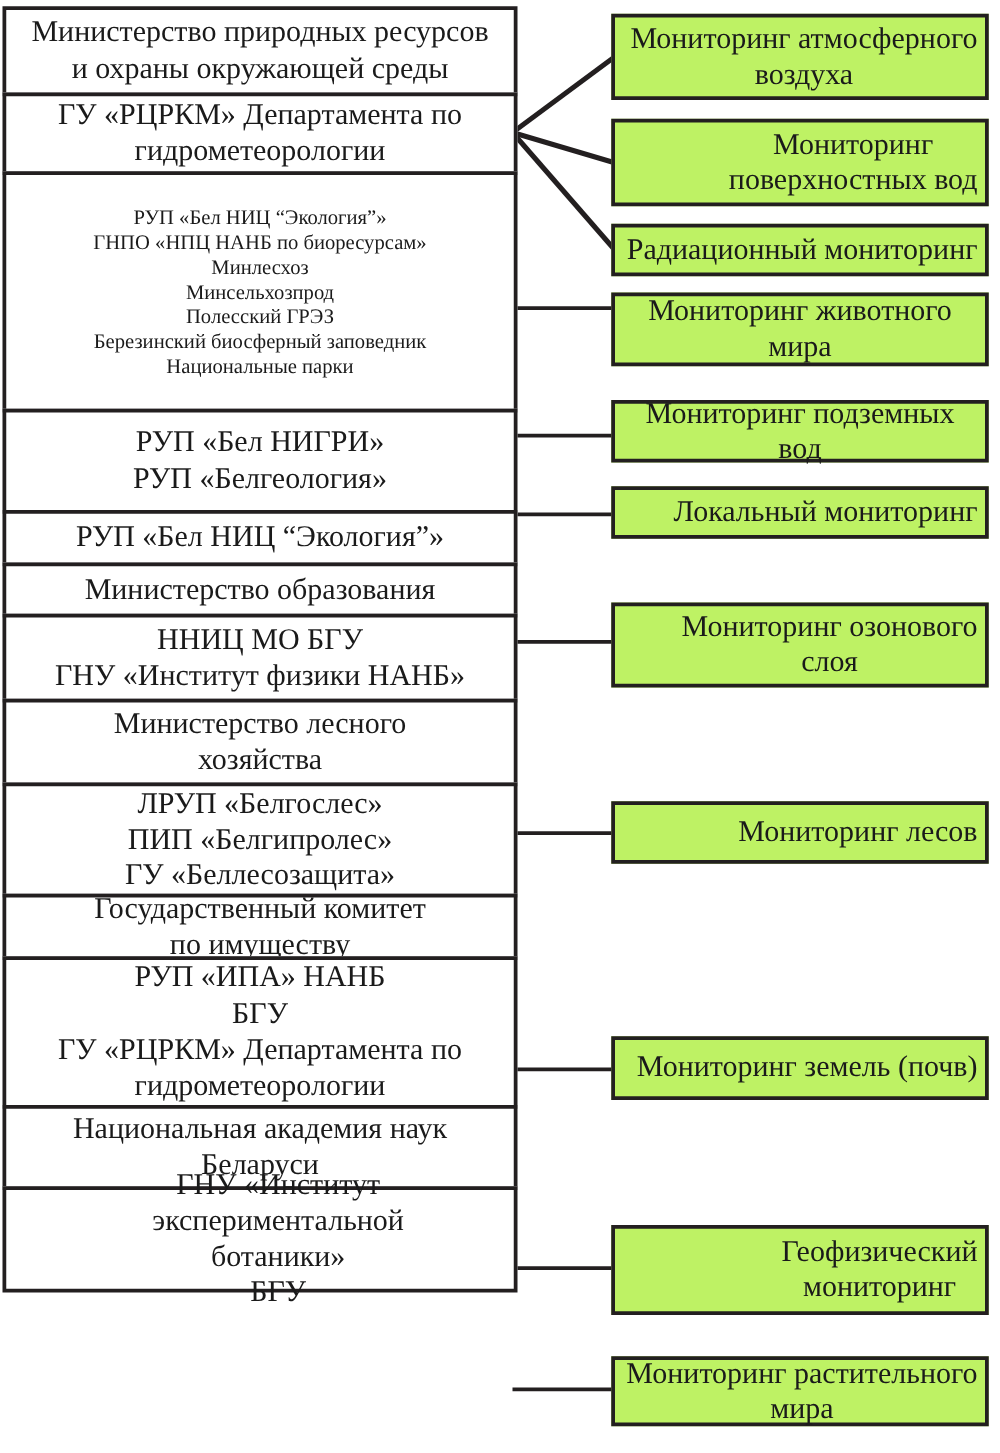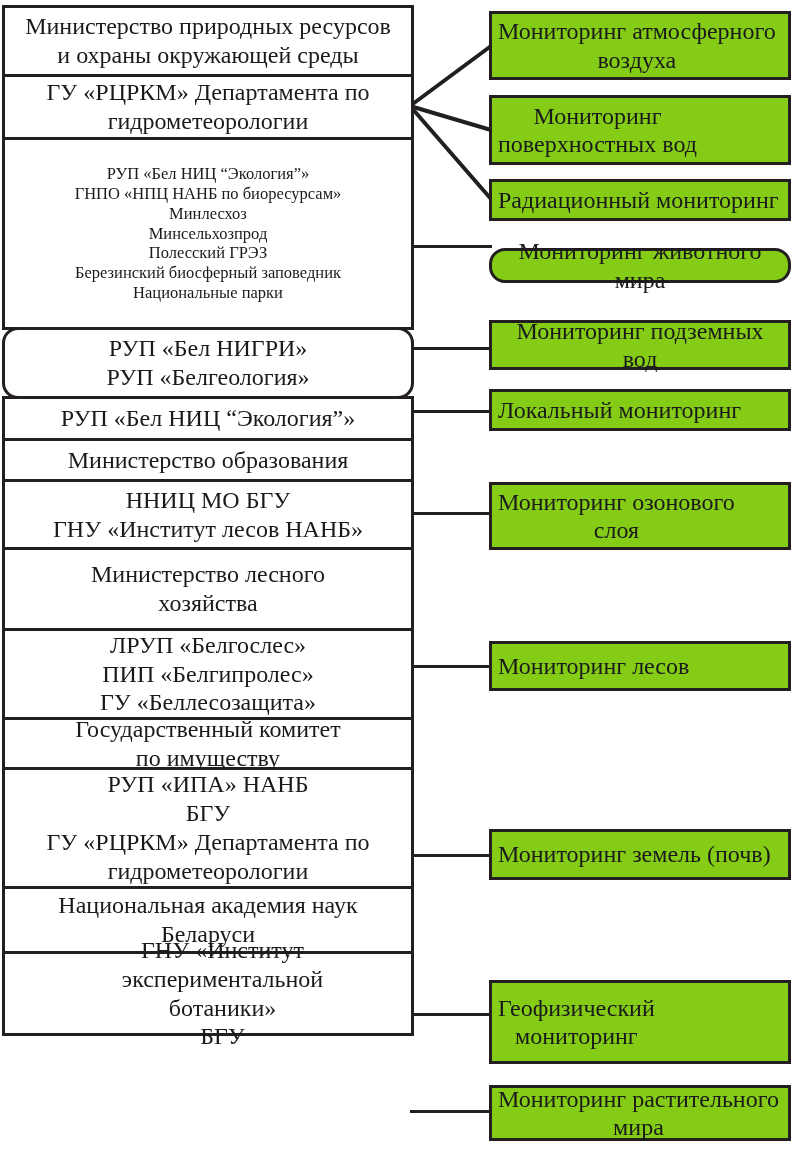--- a/index.html
+++ b/index.html
@@ -16,24 +16,24 @@
     font-family: "Liberation Serif", "DejaVu Serif", serif;
     color: #1a1a1a;
     overflow: hidden;
   }
 
   
   .box {
     position: absolute;
     box-sizing: border-box;
     border: 3px solid #231f20;
-    background: #84cc16;
+    background: #bef264;
     display: flex;
     align-items: center;
-    justify-content: flex-start;
+    justify-content: flex-end;
     text-align: center;
     line-height: 1.18;
     z-index: 3;
   }
   .box .txt {
     display: block;
     padding: 0 6px;
     white-space: pre-line;
   }
 
@@ -118,39 +118,39 @@
     <div class="lrow fs16" style="height:193px;">
       <span class="txt">РУП «Бел НИЦ “Экология”»
 ГНПО «НПЦ НАНБ по биоресурсам»
 Минлесхоз
 Минсельхозпрод
 Полесский ГРЭЗ
 Березинский  биосферный заповедник
 Национальные парки</span>
     </div>
 
-    <div class="lrow fs17" style="height:72px;border-radius:16px;">
+    <div class="lrow fs17" style="height:84px;">
       <span class="txt">РУП «Бел НИГРИ»
 РУП «Белгеология»</span>
     </div>
 
     <div class="lrow fs17" style="height:45px;">
       <span class="txt">РУП «Бел НИЦ “Экология”»</span>
     </div>
 
     <div class="lrow fs17" style="height:44px;">
       <span class="txt">Министерство образования</span>
     </div>
 
     <div class="lrow fs17" style="height:71px;">
       <span class="txt">ННИЦ МО БГУ
-ГНУ «Институт лесов НАНБ»</span>
-    </div>
-
-    <div class="lrow fs17" style="height:84px;">
+ГНУ «Институт физики НАНБ»</span>
+    </div>
+
+    <div class="lrow fs17" style="height:70px;">
       <span class="txt">Министерство лесного
 хозяйства</span>
     </div>
 
     <div class="lrow fs17" style="height:92px;">
       <span class="txt">ЛРУП «Белгослес»
 ПИП «Белгипролес»
 ГУ «Беллесозащита»</span>
     </div>
 
@@ -187,21 +187,21 @@
 
   <div class="box rbox fs17" style="top:95px; height:70px;">
     <span class="txt">Мониторинг
 поверхностных вод</span>
   </div>
 
   <div class="box rbox fs17" style="top:179px; height:42px;">
     <span class="txt">Радиационный мониторинг</span>
   </div>
 
-  <div class="box rbox fs17" style="top:248px; height:35px;border-radius:16px;">
+  <div class="box rbox fs17" style="top:234px; height:59px;">
     <span class="txt">Мониторинг животного мира</span>
   </div>
 
   <div class="box rbox fs17" style="top:320px; height:50px;">
     <span class="txt">Мониторинг подземных вод</span>
   </div>
 
   <div class="box rbox fs17" style="top:389px; height:42px;">
     <span class="txt">Локальный мониторинг</span>
   </div>
@@ -212,21 +212,21 @@
   </div>
 
   <div class="box rbox fs17" style="top:641px; height:50px;">
     <span class="txt">Мониторинг лесов</span>
   </div>
 
   <div class="box rbox fs17" style="top:829px; height:51px;">
     <span class="txt">Мониторинг земель (почв)</span>
   </div>
 
-  <div class="box rbox fs17" style="top:980px; height:84px;">
+  <div class="box rbox fs17" style="top:980px; height:72px;">
     <span class="txt">Геофизический
 мониторинг</span>
   </div>
 
   <div class="box rbox fs17" style="top:1085px; height:56px;">
     <span class="txt">Мониторинг растительного
 мира</span>
   </div>
 
 </div>

